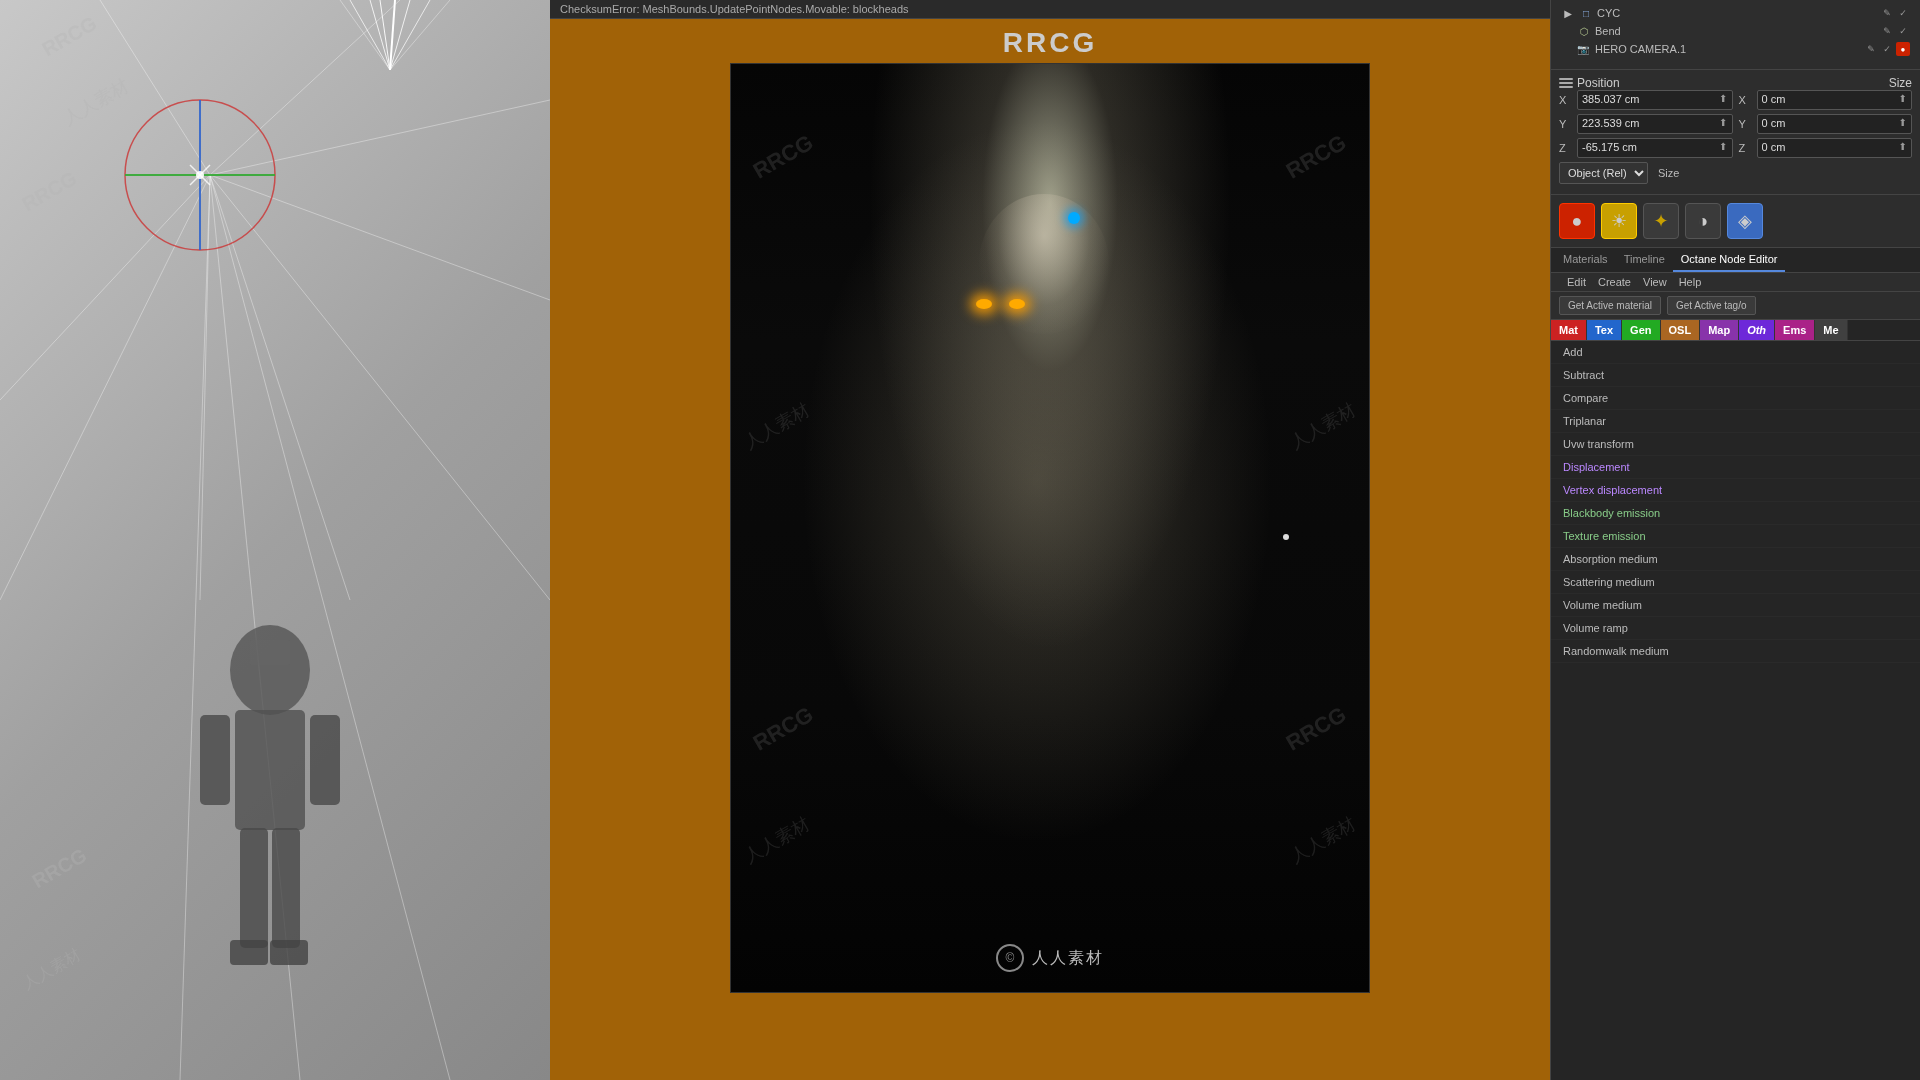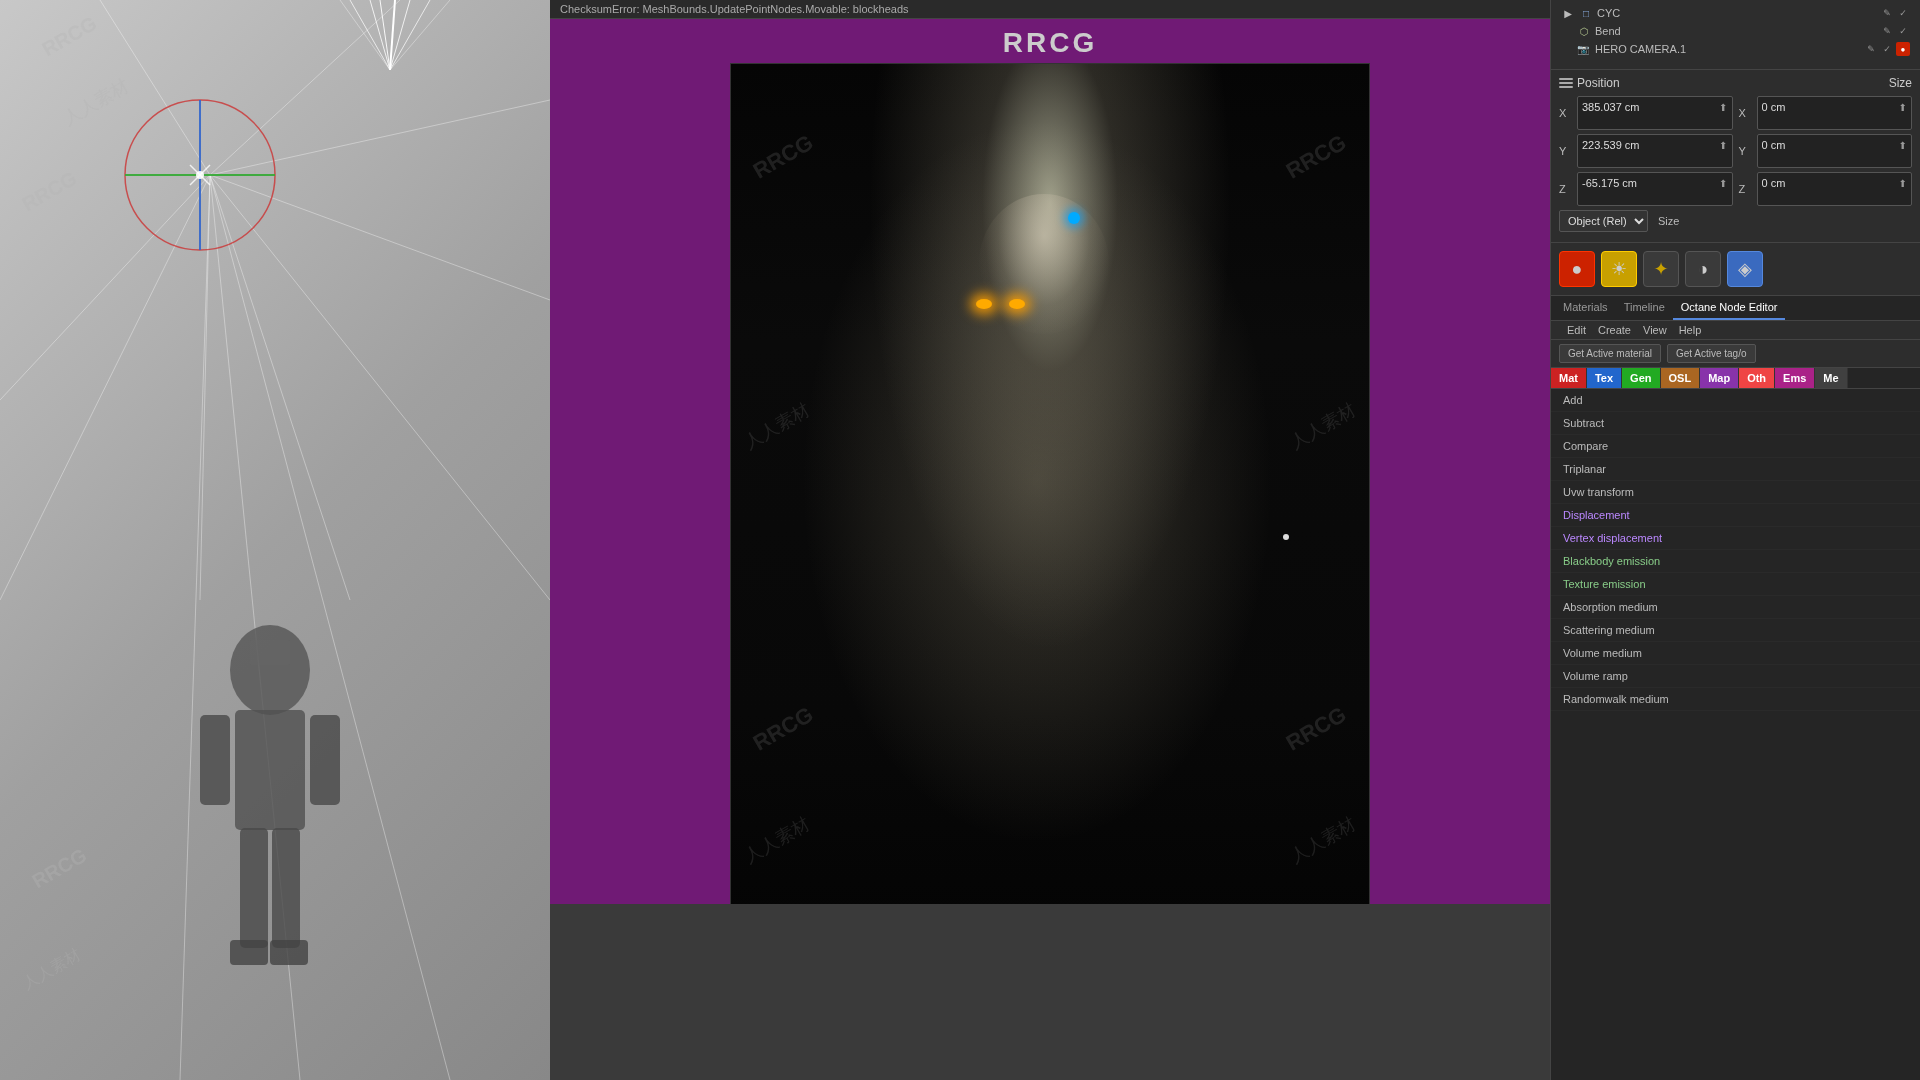--- a/index.html
+++ b/index.html
@@ -59,22 +59,22 @@
 
     
     .rrcg-wm-1 { top: 30px; left: 50px; }
     .rrcg-wm-2 { top: 200px; left: 30px; }
     .rrcg-wm-3 { bottom: 150px; left: 60px; }
     .rrcg-wm-4 { bottom: 50px; left: 20px; }
 
     
     .center-viewport {
       flex: 1;
-      height: 904px;
-      background: #701a75;
+      height: 1080px;
+      background: #a16207;
       position: relative;
       overflow: hidden;
     }
 
     .center-top-bar {
       width: 100%;
       background: #2a2a2a;
       padding: 3px 10px;
       font-size: 11px;
       color: #aaa;
@@ -202,21 +202,21 @@
     .pos-size-panel {
       background: #2d2d2d;
       border-bottom: 1px solid #444;
       padding: 6px 8px;
     }
 
     .pos-size-header {
       display: flex;
       justify-content: space-between;
       align-items: center;
-      margin-bottom: 6px;
+      margin-bottom: 0;
     }
 
     .pos-size-header .left-title {
       display: flex;
       align-items: center;
       gap: 4px;
       font-size: 12px;
       color: #ccc;
     }
 
@@ -248,27 +248,27 @@
       color: #bbb;
     }
 
     .spin-arrow {
       color: #999;
       font-size: 10px;
     }
 
     .input-with-spin {
       display: flex;
-      align-items: flex-end;
+      align-items: flex-start;
       flex: 1;
       background: #222;
       border: 1px solid #555;
       border-radius: 2px;
       height: 20px;
-      padding: 16px 4px;
+      padding: 2px 4px;
     }
 
     .input-with-spin input {
       background: transparent;
       border: none;
       color: #ddd;
       font-size: 11px;
       flex: 1;
       width: 0;
     }
@@ -385,21 +385,21 @@
       font-weight: bold;
       cursor: pointer;
       border-right: 1px solid #333;
     }
 
     .shader-tab.mat { background: #cc2222; color: white; }
     .shader-tab.tex { background: #2266cc; color: white; }
     .shader-tab.gen { background: #22aa22; color: white; }
     .shader-tab.osl { background: #aa6622; color: white; }
     .shader-tab.map { background: #8833aa; color: white; }
-    .shader-tab.oth { background: #ef4444; color: white; }
+    .shader-tab.oth { background: #6d28d9; color: white; font-style: italic; }
     .shader-tab.ems { background: #aa2288; color: white; }
     .shader-tab.me  { background: #404040; color: white; }
 
     
     .dropdown-list {
       background: #252525;
       flex: 1;
       overflow-y: auto;
     }
 

